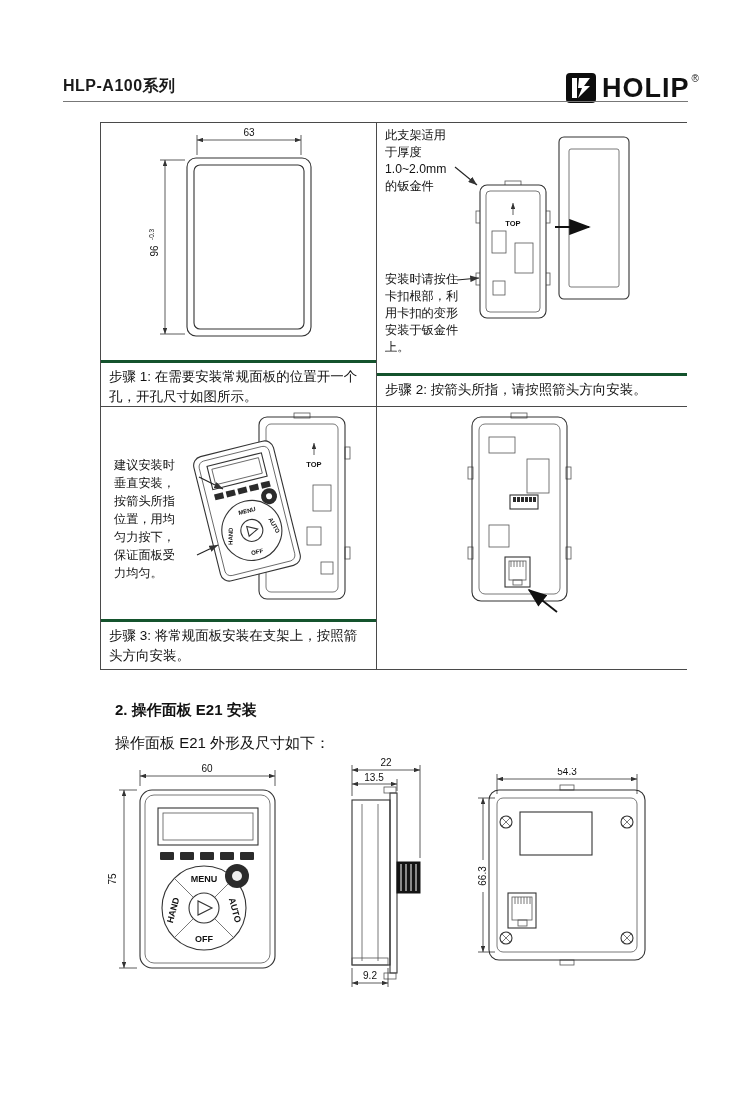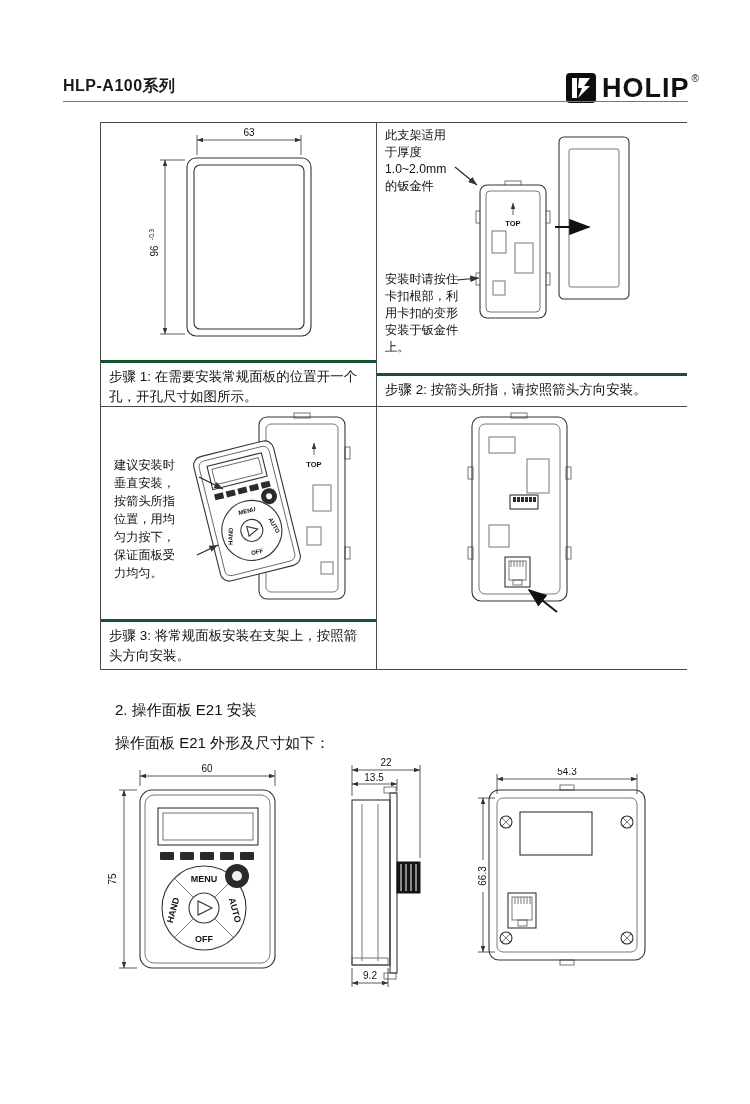--- a/index.html
+++ b/index.html
@@ -22,21 +22,21 @@
     display:grid; grid-template-columns:275px 311px; grid-template-rows:283px 263px;
     border:1px solid #4a4a4a;
   }
   .cell { display:flex; flex-direction:column; overflow:hidden; background:#fff; }
   .cell.cl { border-left:1px solid #4a4a4a; }
   .cell.ct { border-top:1px solid #4a4a4a; }
   .drawing { flex:1 1 auto; position:relative; }
   .drawing svg { display:block; }
   .caption { border-top:3px solid #14532d; font-size:13.5px; line-height:1.5; padding:4px 8px 6px 8px; color:#111; }
   
-  .sec-heading { position:absolute; left:115px; top:701px; font-size:15px; color:#111; }
+  .sec-heading { position:absolute; left:115px; top:701px; font-size:15px; color:#111;font-weight:bold; }
   .sec-sub { position:absolute; left:115px; top:734px; font-size:15px; color:#111;text-align:center; }
   
   .bottom-drawings { position:absolute; left:0; top:755px; width:750px; height:245px; }
   .fv { position:absolute; left:100px; top:7px; }
   .sv { position:absolute; left:340px; top:3px; }
   .bv { position:absolute; left:475px; top:13px; }
   
   svg .ln    { fill:none; stroke:#333; stroke-width:1.1; }
   svg .lnth  { fill:none; stroke:#555; stroke-width:0.8; }
   svg .dim   { fill:none; stroke:#333; stroke-width:0.8; }

